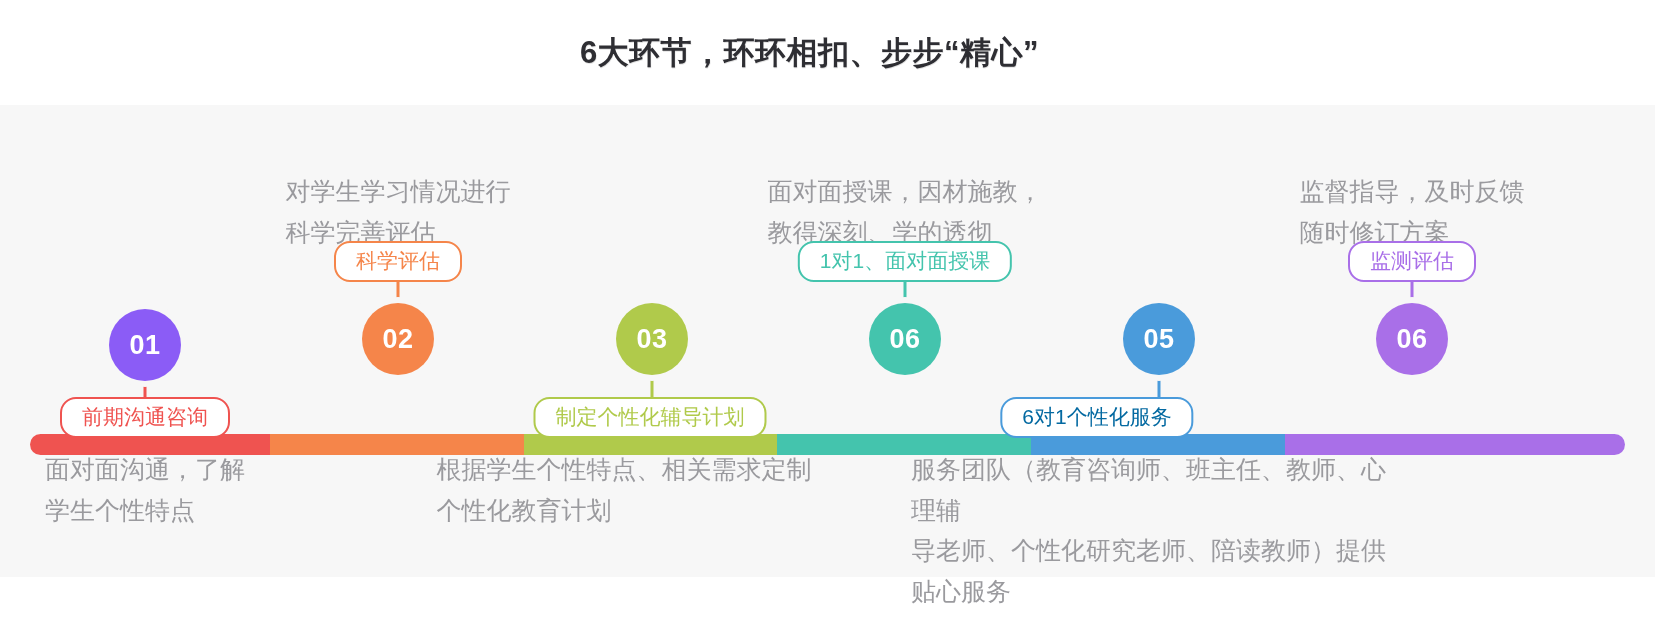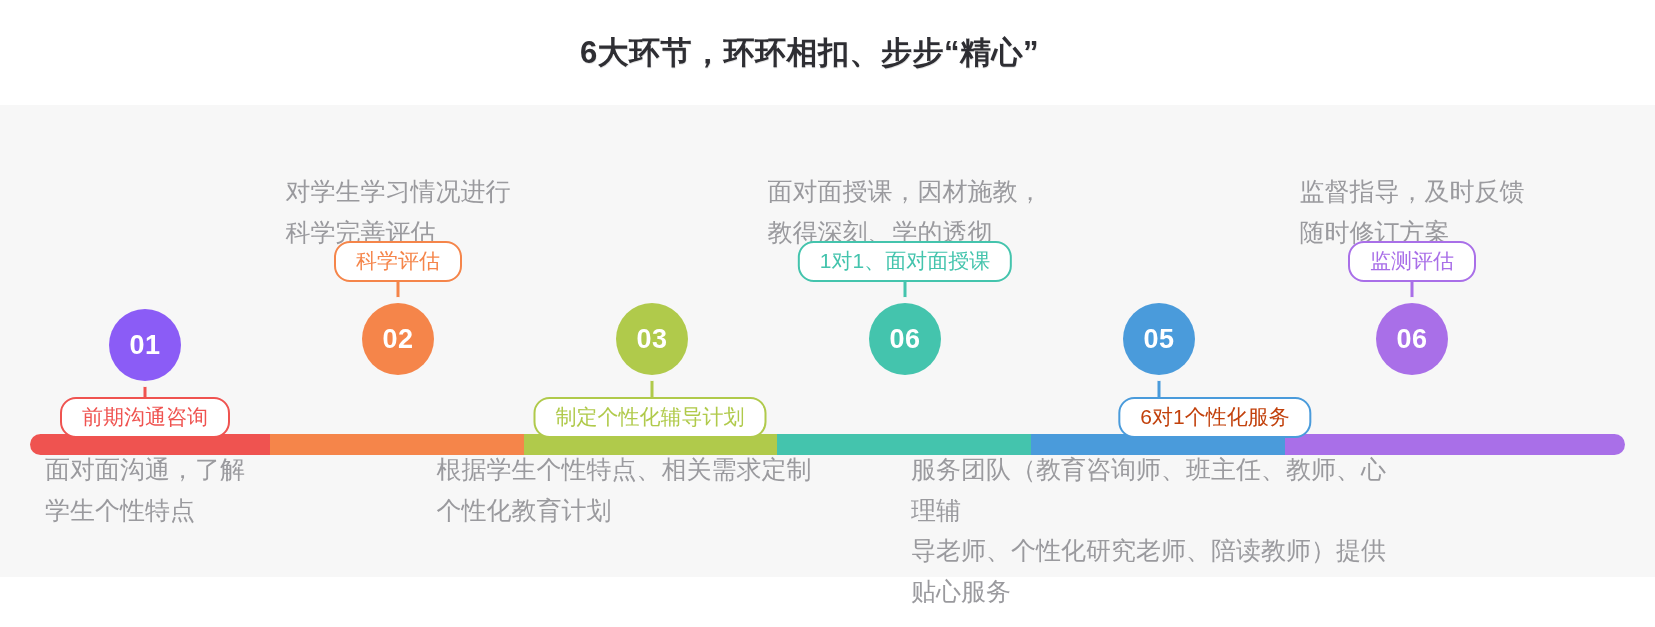--- a/index.html
+++ b/index.html
@@ -175,21 +175,21 @@
           <span class="node-num">06</span>
         </div>
         <div class="stem" style="left: 905px; background: rgb(68, 196, 173); height: 26px; top: 176px;"></div>
         <div class="pill" style="left: 905px; border-color: rgb(68, 196, 173); color: rgb(68, 196, 173); top: 136px;">1对1、面对面授课</div>
         <div class="desc" style="left: 905px; top: 66px;">面对面授课，因材施教，
 教得深刻、学的透彻</div>
         <div class="node" style="left: 1159px; top: 234px; background: rgb(74, 155, 219);">
           <span class="node-num">05</span>
         </div>
         <div class="stem" style="left: 1159px; background: rgb(74, 155, 219); height: 26px; top: 266px;"></div>
-        <div class="pill" style="left: 1215px; border-color: rgb(74, 155, 219); color: #c2410c; top: 292px;">6对1个性化服务</div>
+        <div class="pill" style="left: 1097px; border-color: rgb(74, 155, 219); color: #0369a1; top: 292px;">6对1个性化服务</div>
         <div class="desc" style="left: 1159px; top: 344px;">服务团队（教育咨询师、班主任、教师、心理辅
 导老师、个性化研究老师、陪读教师）提供贴心服务</div>
         <div class="node" style="left: 1412px; top: 234px; background: rgb(169, 111, 232);">
           <span class="node-num">06</span>
         </div>
         <div class="stem" style="left: 1412px; background: rgb(169, 111, 232); height: 26px; top: 176px;"></div>
         <div class="pill" style="left: 1412px; border-color: rgb(169, 111, 232); color: rgb(169, 111, 232); top: 136px;">监测评估</div>
         <div class="desc" style="left: 1412px; top: 66px;">监督指导，及时反馈
 随时修订方案</div>
       </div>

